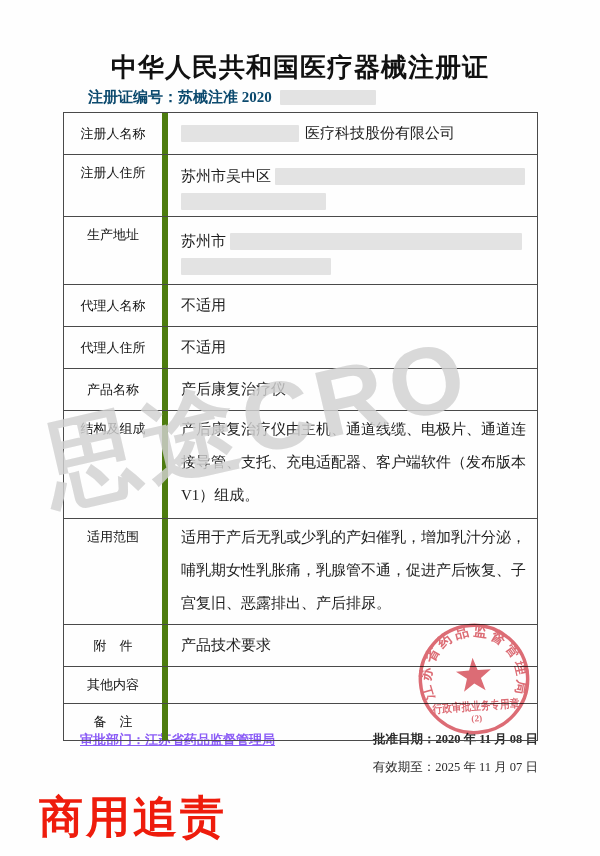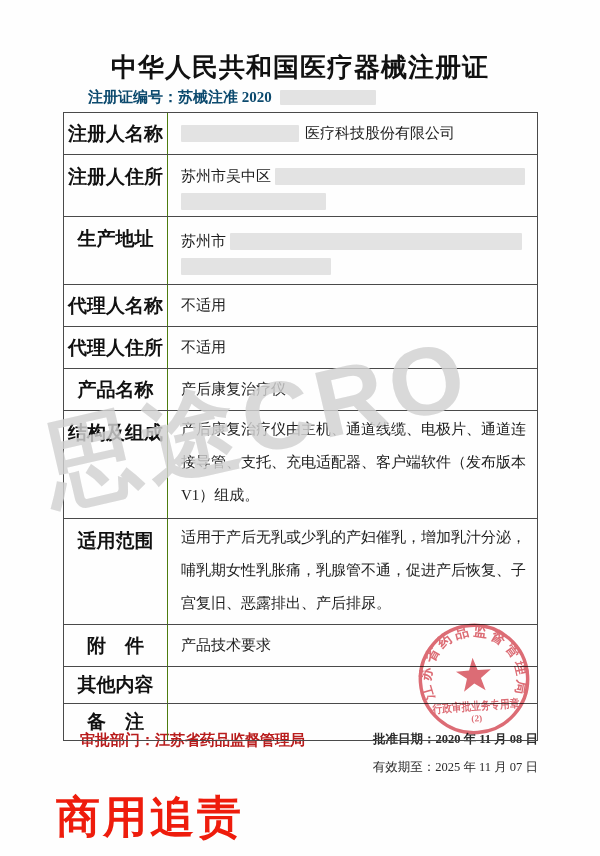--- a/index.html
+++ b/index.html
@@ -18,34 +18,34 @@
   }
   .redact { display:inline-block; background:#e3e3e3; border-radius:1px; vertical-align:middle; }
 
   .cert-table {
     position:absolute; left:63px; top:112px; width:475px;
     border:1px solid #4a4a4a; background:transparent; z-index:1;
   }
   .t-row { display:flex; border-top:1px solid #4a4a4a; }
   .t-row:first-child { border-top:none; }
   .cell-label {
-    width:104px; flex:0 0 104px; border-right:1px solid #4d7c0f;
+    width:104px; flex:0 0 104px; border-right:6px solid #4d7c0f;
     display:flex; align-items:center; justify-content:center;
-    font-size:19px; font-weight:700; color:#111; text-align:center; padding:4px 2px;
+    font-size:13px; font-weight:400; color:#111; text-align:center; padding:4px 2px;
   }
   .cell-value {
     flex:1; padding:4px 10px 4px 13px; font-size:15px; color:#1d1d1d;
     display:flex; flex-direction:column; justify-content:center; line-height:33px;
   }
   .t-row.top-align .cell-label { align-items:flex-start; padding-top:9px; }
   .t-row.top-align .cell-value { justify-content:center; padding-top:2px; }
   .vline { display:flex; align-items:center; white-space:pre; }
 
   .footer-dept {
-    position:absolute; left:80px; top:731px; font-size:15px; font-weight:600; color:#b91c1c;
+    position:absolute; left:80px; top:731px; font-size:13px; font-weight:600; color:#8b5cf6;text-decoration:underline;
   }
   .footer-date1 {
     position:absolute; right:62px; top:731px; font-size:12.5px; font-weight:600; color:#2a2a2a;margin-left:29px;
   }
   .footer-date2 {
     position:absolute; right:62px; top:759px; font-size:12.5px; font-weight:400; color:#2a2a2a;
   }
 
   .watermark {
     position:absolute; left:38px; top:348px; width:520px; z-index:2;
@@ -54,21 +54,21 @@
     letter-spacing:6px; transform:rotate(-13deg); transform-origin:center center;
     pointer-events:none; white-space:nowrap;
   }
 
   .stamp {
     position:absolute; left:416px; top:621px; width:116px; height:116px; z-index:3;
     transform:rotate(-4deg); opacity:0.88; mix-blend-mode:multiply;
   }
 
   .commercial-notice {
-    position:absolute; left:56px; top:788px; z-index:4;
+    position:absolute; left:39px; top:788px; z-index:4;
     font-family:"Liberation Sans","DejaVu Sans",sans-serif;
     font-size:44px; font-weight:bold; letter-spacing:3px; color:#ee1c0c;
   }
 </style>
 </head>
 <body>
 
 <div class="page">
 
   <div class="doc-title">中华人民共和国医疗器械注册证</div>

